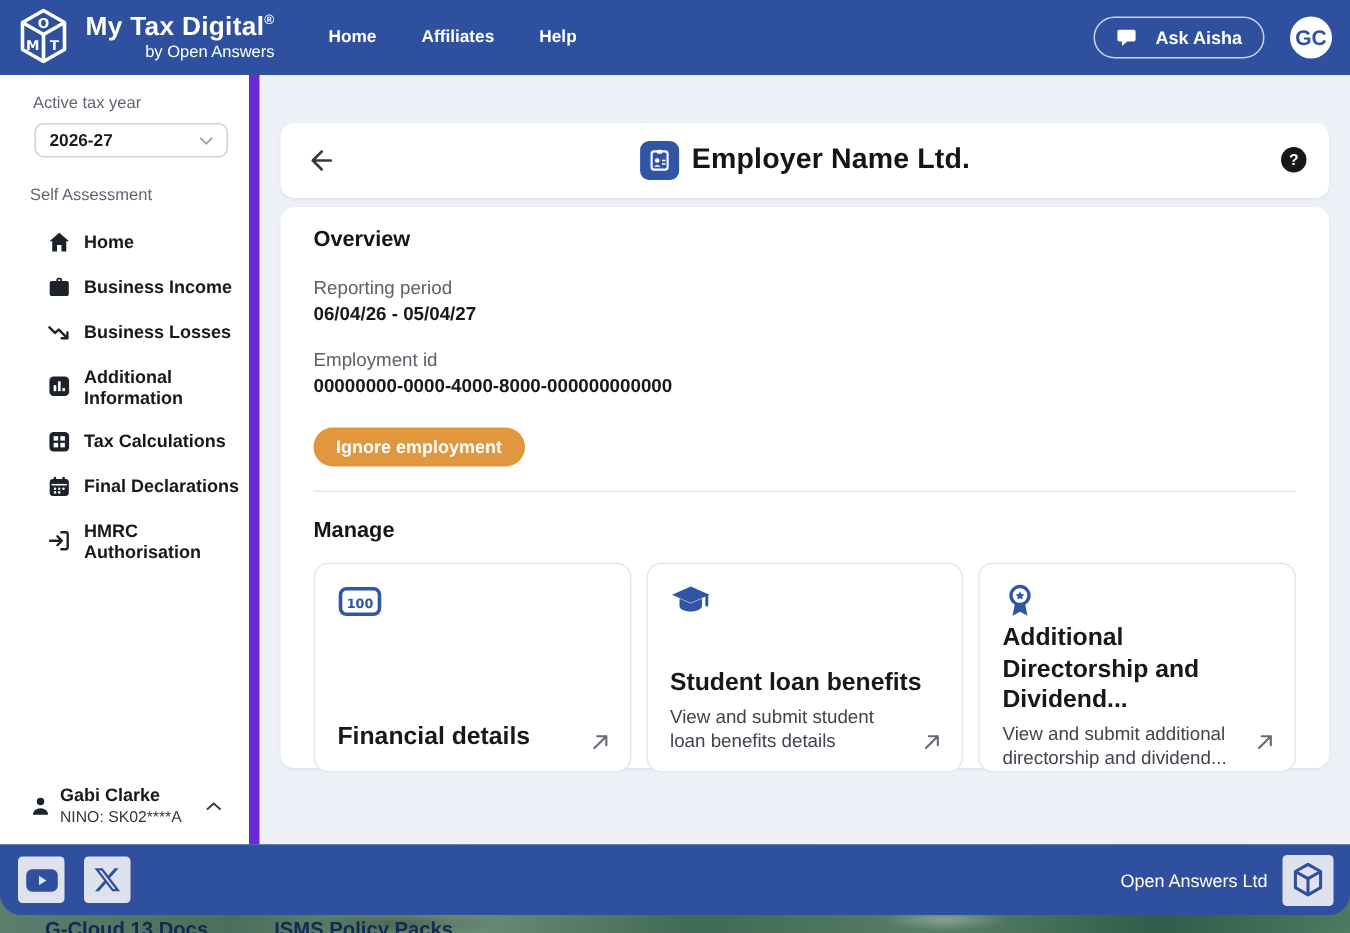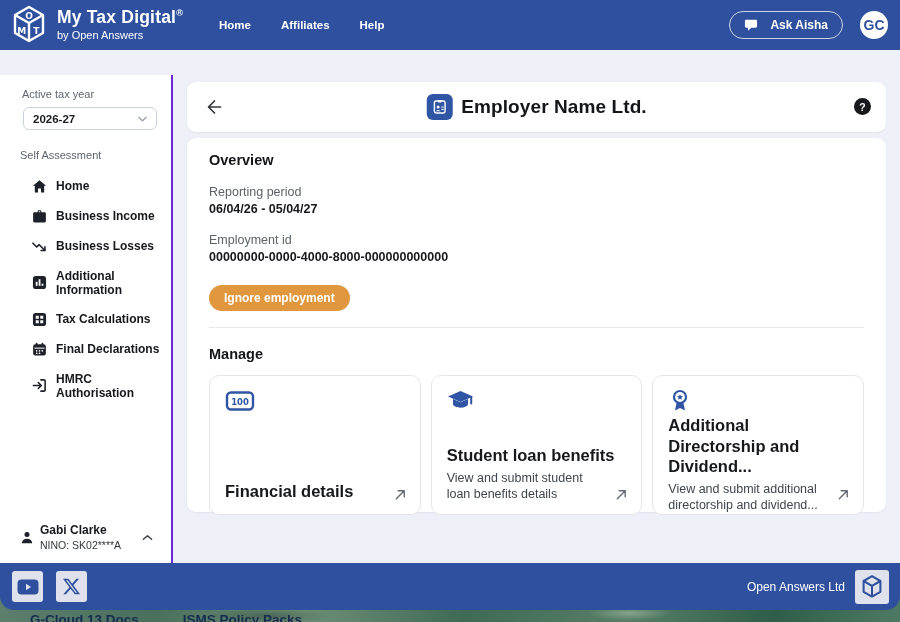--- a/index.html
+++ b/index.html
@@ -3,33 +3,33 @@
 <meta charset="utf-8">
 <style>
   * { margin:0; padding:0; box-sizing:border-box; }
   html,body { background:#c9ccd4; }
   body { font-family:"Liberation Sans","DejaVu Sans",sans-serif; }
   .page { width:900px; height:622px; background:#eef0f8; position:relative; overflow:hidden; margin:0 auto; display:flex; flex-direction:column; }
 
   
   .topbar { height:50px; background:#2e509e; display:flex; align-items:center; padding:0 12px 0 10px; flex-shrink:0; }
   .brand { display:flex; align-items:center; gap:9px; cursor:pointer; }
-  .brand-text { color:#fff; line-height:1; }
+  .brand-text { color:#fff; line-height:1;text-align:right; }
   .brand-title { font-size:17.5px; font-weight:700; letter-spacing:.2px; }
   .brand-title sup { font-size:9px; font-weight:700; }
   .brand-sub { font-size:11px; margin-top:3px; font-weight:400; }
   .topnav { display:flex; gap:30px; margin-left:36px; }
   .topnav a { color:#fff; font-size:11.5px; font-weight:700; text-decoration:none; cursor:pointer; }
   .top-right { margin-left:auto; display:flex; align-items:center; gap:17px; }
   .ask-btn { display:flex; align-items:center; gap:12px; background:transparent; border:1px solid rgba(255,255,255,.75); border-radius:16px; color:#fff; font-size:12px; font-weight:700; padding:6px 14px; cursor:pointer; font-family:inherit; }
   .avatar { width:28px; height:28px; border-radius:50%; background:#fff; color:#2e509e; font-size:14px; font-weight:700; display:flex; align-items:center; justify-content:center; cursor:pointer; }
 
   
   .body { flex:1; display:flex; min-height:0; }
-  .sidebar { width:173px; background:#fff; border-right:2px solid #6d28d9; position:relative; padding-top:13px; flex-shrink:0;margin-top:25px; }
+  .sidebar { width:173px; background:#fff; border-right:7px solid #6d28d9; position:relative; padding-top:13px; flex-shrink:0; }
   .tax-year-label { margin-left:22px; font-size:11px; color:#5e6570; }
   .tax-year-select { margin:7px 14px 0 23px; height:23px; border:1px solid #ccd2dd; border-radius:6px; background:#fff; display:flex; align-items:center; justify-content:space-between; padding:0 9px; cursor:pointer;gap:15px; }
   .tax-year-select span { font-size:11.5px; font-weight:700; color:#1a1c20; }
   .section-label { margin:19px 0 0 20px; font-size:11px; color:#5e6570; }
   .side-nav { margin-top:10px; }
   .side-item { display:flex; align-items:center; gap:9px; padding:7.5px 6px 7.5px 32px; cursor:pointer; color:#16181d; }
   .side-item span { font-size:12px; font-weight:700; }
   .side-item svg { flex-shrink:0; }
   .user-block { position:absolute; bottom:0; left:0; right:0; display:flex; align-items:center; gap:7px; padding:10px 12px 12px 21px; cursor:pointer; background:#fff; }
   .user-name { font-size:12px; font-weight:700; color:#16181d; line-height:1.15; }

